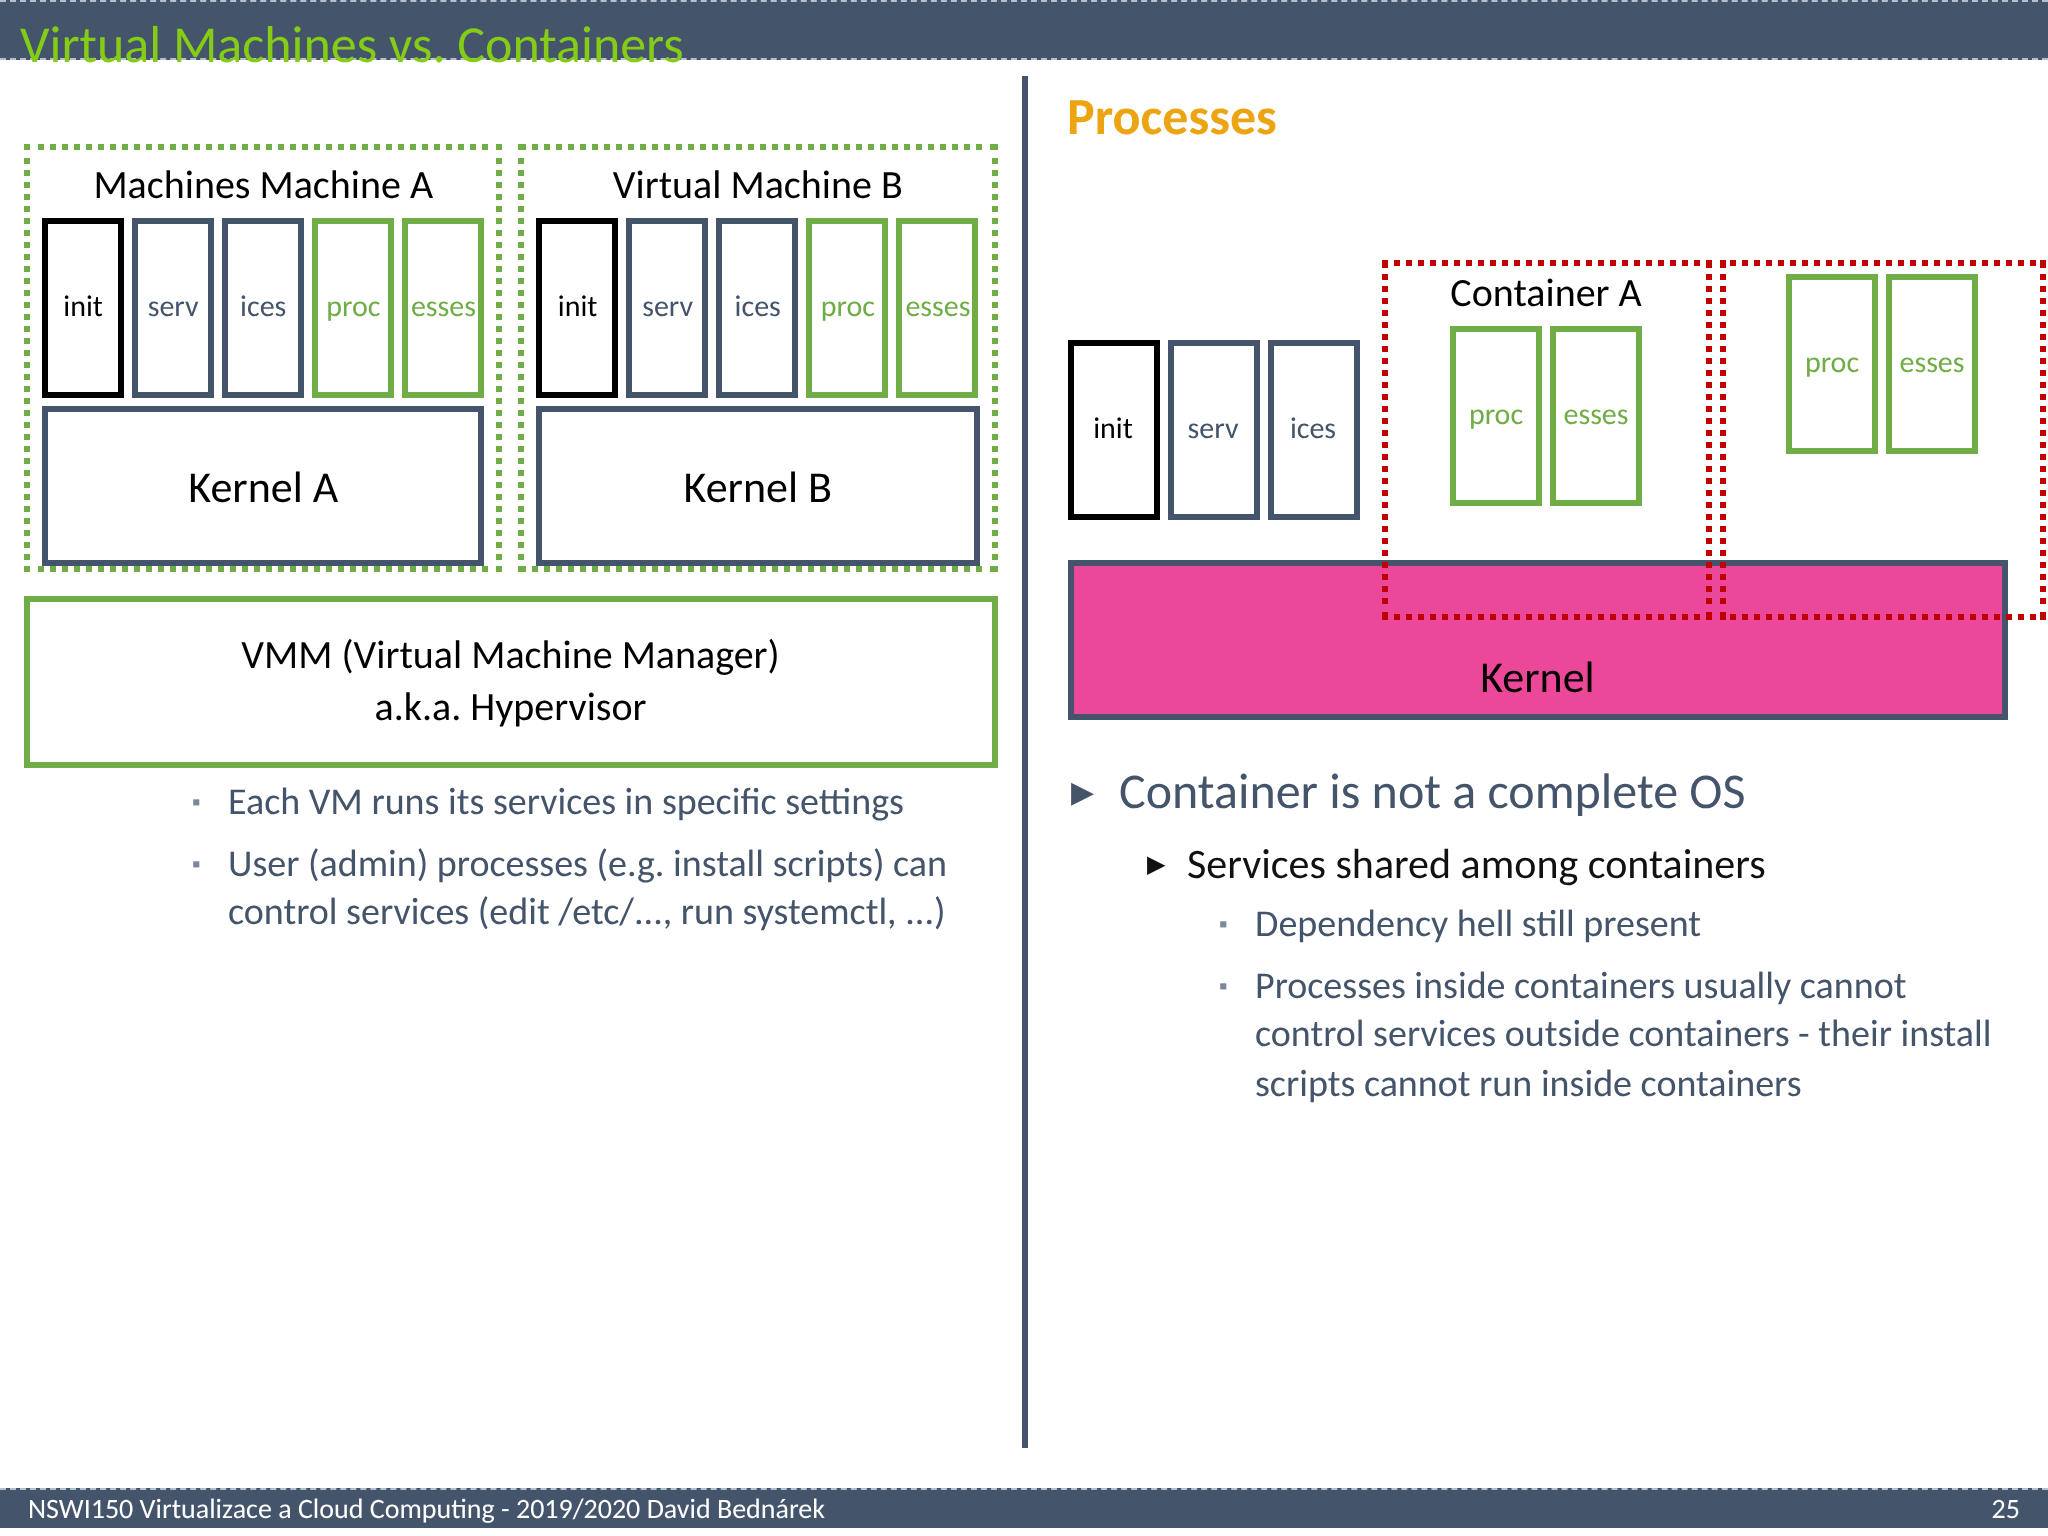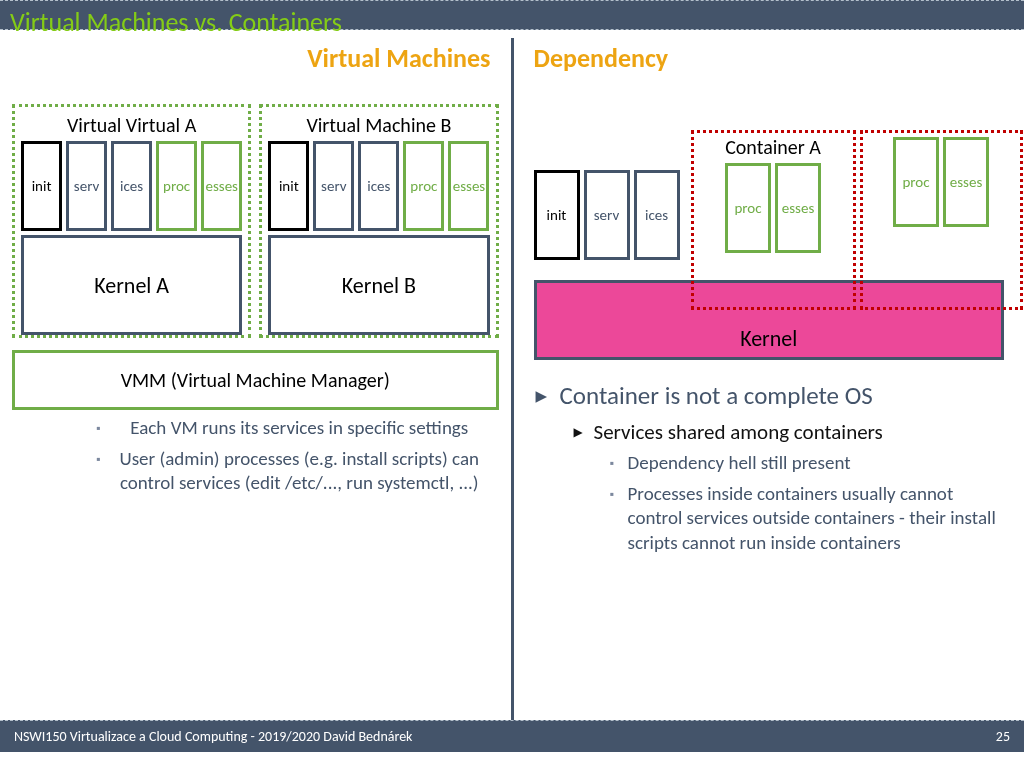--- a/index.html
+++ b/index.html
@@ -1,71 +1,70 @@
 <!DOCTYPE html>
 <html><head>
 <meta charset="utf-8">
 <style>
   * { box-sizing: border-box; margin: 0; padding: 0; }
   body { font-family: "Segoe UI", Calibri, Arial, sans-serif; width: 1024px; height: 768px; background: #fff; position: relative; overflow: hidden; }
   .titlebar { background: #44546a; color: #84cc16; height: 30px; line-height: 42px; padding-left: 10px; font-size: 26px; border-top: 1px dashed #b4c0cc; border-bottom: 1px dashed #b4c0cc; }
-  .footer { position: absolute; bottom: 16px; left: 0; right: 0; height: 32px; background: #44546a; color: #fff; font-size: 14px; display: flex; justify-content: space-between; align-items: center; padding: 0 14px; border-top: 1px dashed #b4c0cc; }
+  .footer { position: absolute; bottom: 4px; left: 0; right: 0; height: 20px; background: #44546a; color: #fff; font-size: 14px; display: flex; justify-content: space-between; align-items: center; padding: 0 14px; border-top: 1px dashed #b4c0cc; }
   .main { display: flex; height: 700px; }
   .col { flex: 1; padding: 12px 12px 0 12px; position: relative; }
   .divider { width: 3px; background: #44546a; margin-top: 8px; margin-bottom: 6px; }
   .colhead { color: #eda412; font-size: 26px; font-weight: 700; }
   .left .colhead { text-align: right; padding-right: 8px; }
   .right .colhead { text-align: left; padding-left: 8px; }
   
   .vm-wrap { margin-top: 30px; }
   .dotted-green { border: 3px dotted #70ad47; padding: 6px 6px 0 6px; }
   .vm-row { display: flex; gap: 8px; }
   .vm-box { flex: 1; }
   .vm-title { text-align: center; font-size: 20px; margin-bottom: 4px; }
   .proc-row { display: flex; height: 90px; gap: 4px; }
   .cell { flex: 1; display: flex; align-items: center; justify-content: center; font-size: 15px; background: #fff; }
   .b-black { border: 3px solid #000; color: #000; }
   .b-blue  { border: 3px solid #44546a; color: #44546a; }
   .b-green { border: 3px solid #70ad47; color: #70ad47; }
-  .kernel { border: 3px solid #44546a; height: 100px; display: flex; align-items: center; justify-content: center; font-size: 22px; margin-top: 4px; background: #fff; }
+  .kernel { border: 3px solid #44546a; height: 80px; display: flex; align-items: center; justify-content: center; font-size: 22px; margin-top: 4px; background: #fff; }
   .vmm { border: 3px solid #70ad47; margin-top: 12px; text-align: center; padding: 14px 10px; font-size: 20px; line-height: 1.3; background: #fff; }
   
   .cont-wrap { margin-top: 56px; position: relative; height: 230px; }
   .cont-kernel { position: absolute; left: 8px; right: 8px; bottom: 0; border: 3px solid #44546a; background: #ec4899; height: 80px; display: flex; align-items: flex-end; justify-content: center; font-size: 22px; padding-bottom: 5px; }
   .host-procs { position: absolute; left: 8px; top: 40px; width: 150px; display: flex; gap: 4px; height: 90px; }
   .host-procs .cell { width: 46px; flex: none; }
   .dotted-red { position: absolute; border: 3px dotted #c00000; top: 0; height: 180px; padding-top: 2px; }
   .cA { left: 165px; width: 165px; }
   .cB { left: 334px; width: 163px; }
   .c-title { text-align: center; font-size: 20px; margin-bottom: 4px; }
   .c-procs { display: flex; justify-content: center; gap: 4px; height: 90px; padding: 0 22px; margin-top: 2px;}
   .c-procs .cell { width: 46px; flex: none; }
   
   .bul1 { color: #44546a; font-size: 25px; margin-top: 20px; padding-left: 34px; position: relative; }
   .bul1::before { content: "▶"; color: #44546a; font-size: 15px; position: absolute; left: 10px; top: 7px; }
   .bul2 { color: #111; font-size: 21px; margin-top: 8px; padding-left: 68px; position: relative; }
   .bul2::before { content: "▶"; color: #111; font-size: 12px; position: absolute; left: 48px; top: 6px; }
   .bul3 { color: #44546a; font-size: 19px; margin-top: 6px; padding-left: 102px; position: relative; line-height: 1.3; padding-right: 6px; }
   .bul3::before { content: "▪"; color: #7c889e; font-size: 12px; position: absolute; left: 84px; top: 5px; }
-  .left .bul3 { padding-right: 14px; text-align: center; }
+  .left .bul3 { padding-right: 14px; }
 </style>
 </head>
 <body>
 
 <div class="titlebar">Virtual Machines vs. Containers</div>
 
 <div class="main">
 
   <div class="col left">
-    <div class="colhead">Virtual Machines</div>
 
     <div class="vm-wrap">
       <div class="vm-row">
         <div class="dotted-green vm-box">
-          <div class="vm-title">Virtual Virtual A</div>
+          <div class="vm-title">Machines Machine A</div>
           <div class="proc-row">
             <div class="cell b-black">init</div>
             <div class="cell b-blue">serv</div>
             <div class="cell b-blue">ices</div>
             <div class="cell b-green">proc</div>
             <div class="cell b-green">esses</div>
           </div>
           <div class="kernel">Kernel A</div>
         </div>
         <div class="dotted-green vm-box">
@@ -75,31 +74,32 @@
             <div class="cell b-blue">serv</div>
             <div class="cell b-blue">ices</div>
             <div class="cell b-green">proc</div>
             <div class="cell b-green">esses</div>
           </div>
           <div class="kernel">Kernel B</div>
         </div>
       </div>
       <div class="vmm">
         <div>VMM (Virtual Machine Manager)</div>
+        <div>a.k.a. Hypervisor</div>
       </div>
     </div>
 
     <div class="bul3">Each VM runs its services in specific settings</div>
     <div class="bul3">User (admin) processes (e.g. install scripts) can control services (edit /etc/..., run systemctl, ...)</div>
   </div>
 
   <div class="divider"></div>
 
   <div class="col right">
-    <div class="colhead">Dependency</div>
+    <div class="colhead">Processes</div>
 
     <div class="cont-wrap">
       <div class="cont-kernel">Kernel</div>
       <div class="host-procs">
         <div class="cell b-black">init</div>
         <div class="cell b-blue">serv</div>
         <div class="cell b-blue">ices</div>
       </div>
       <div class="dotted-red cA">
         <div class="c-title">Container A</div>

